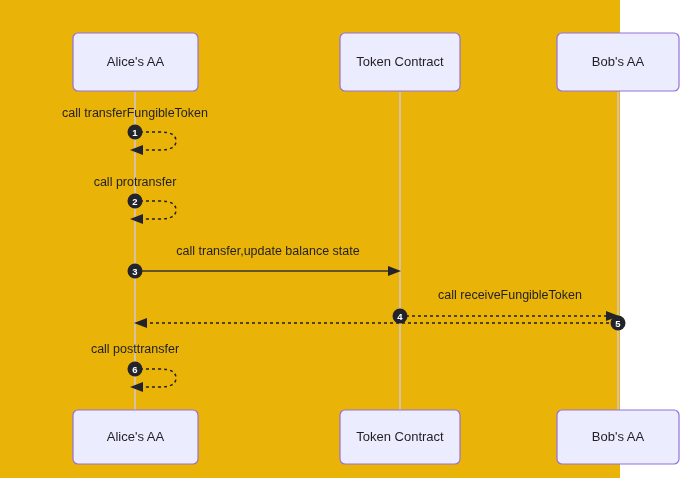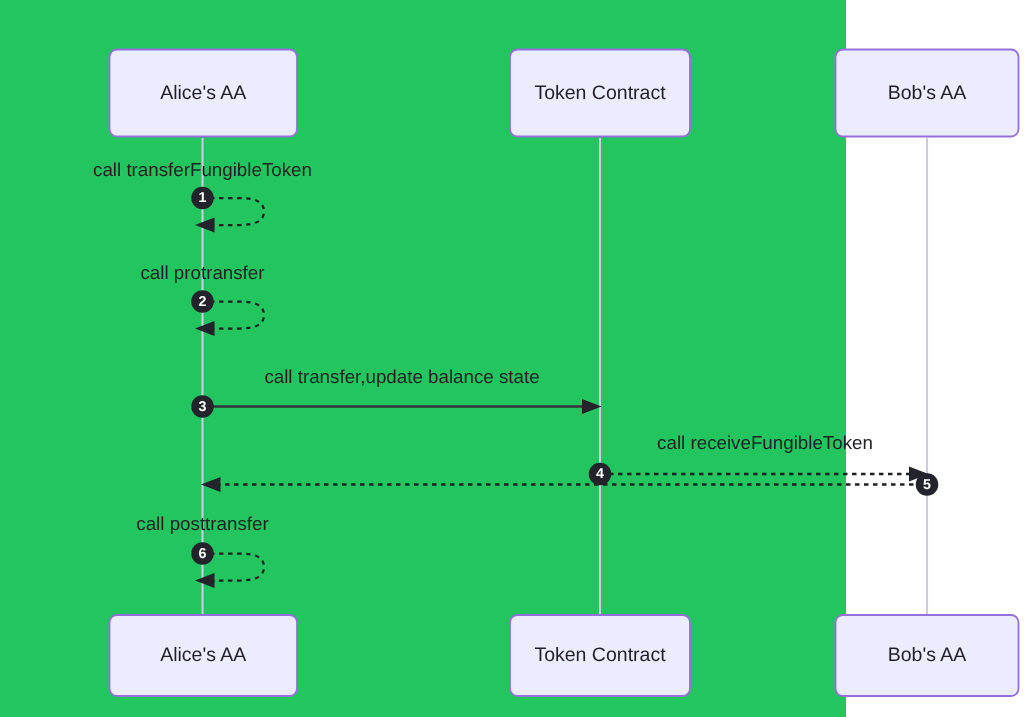--- a/index.html
+++ b/index.html
@@ -9,23 +9,23 @@
   }
   body {
     width: 690px;
     height: 478px;
     font-family: "Liberation Sans", sans-serif;
     color: #333333;
     overflow: hidden;
   }
   #diagram-root {
     position: relative;
-    width: 564px;
+    width: 620px;
     height: 478px;
-    background: #22c55e;
+    background: #eab308;
   }
   svg#seq-svg {
     position: absolute;
     left: 0;
     top: 0;
     width: 690px;
     height: 478px;
     display: block;
   }
   .actor-box {

